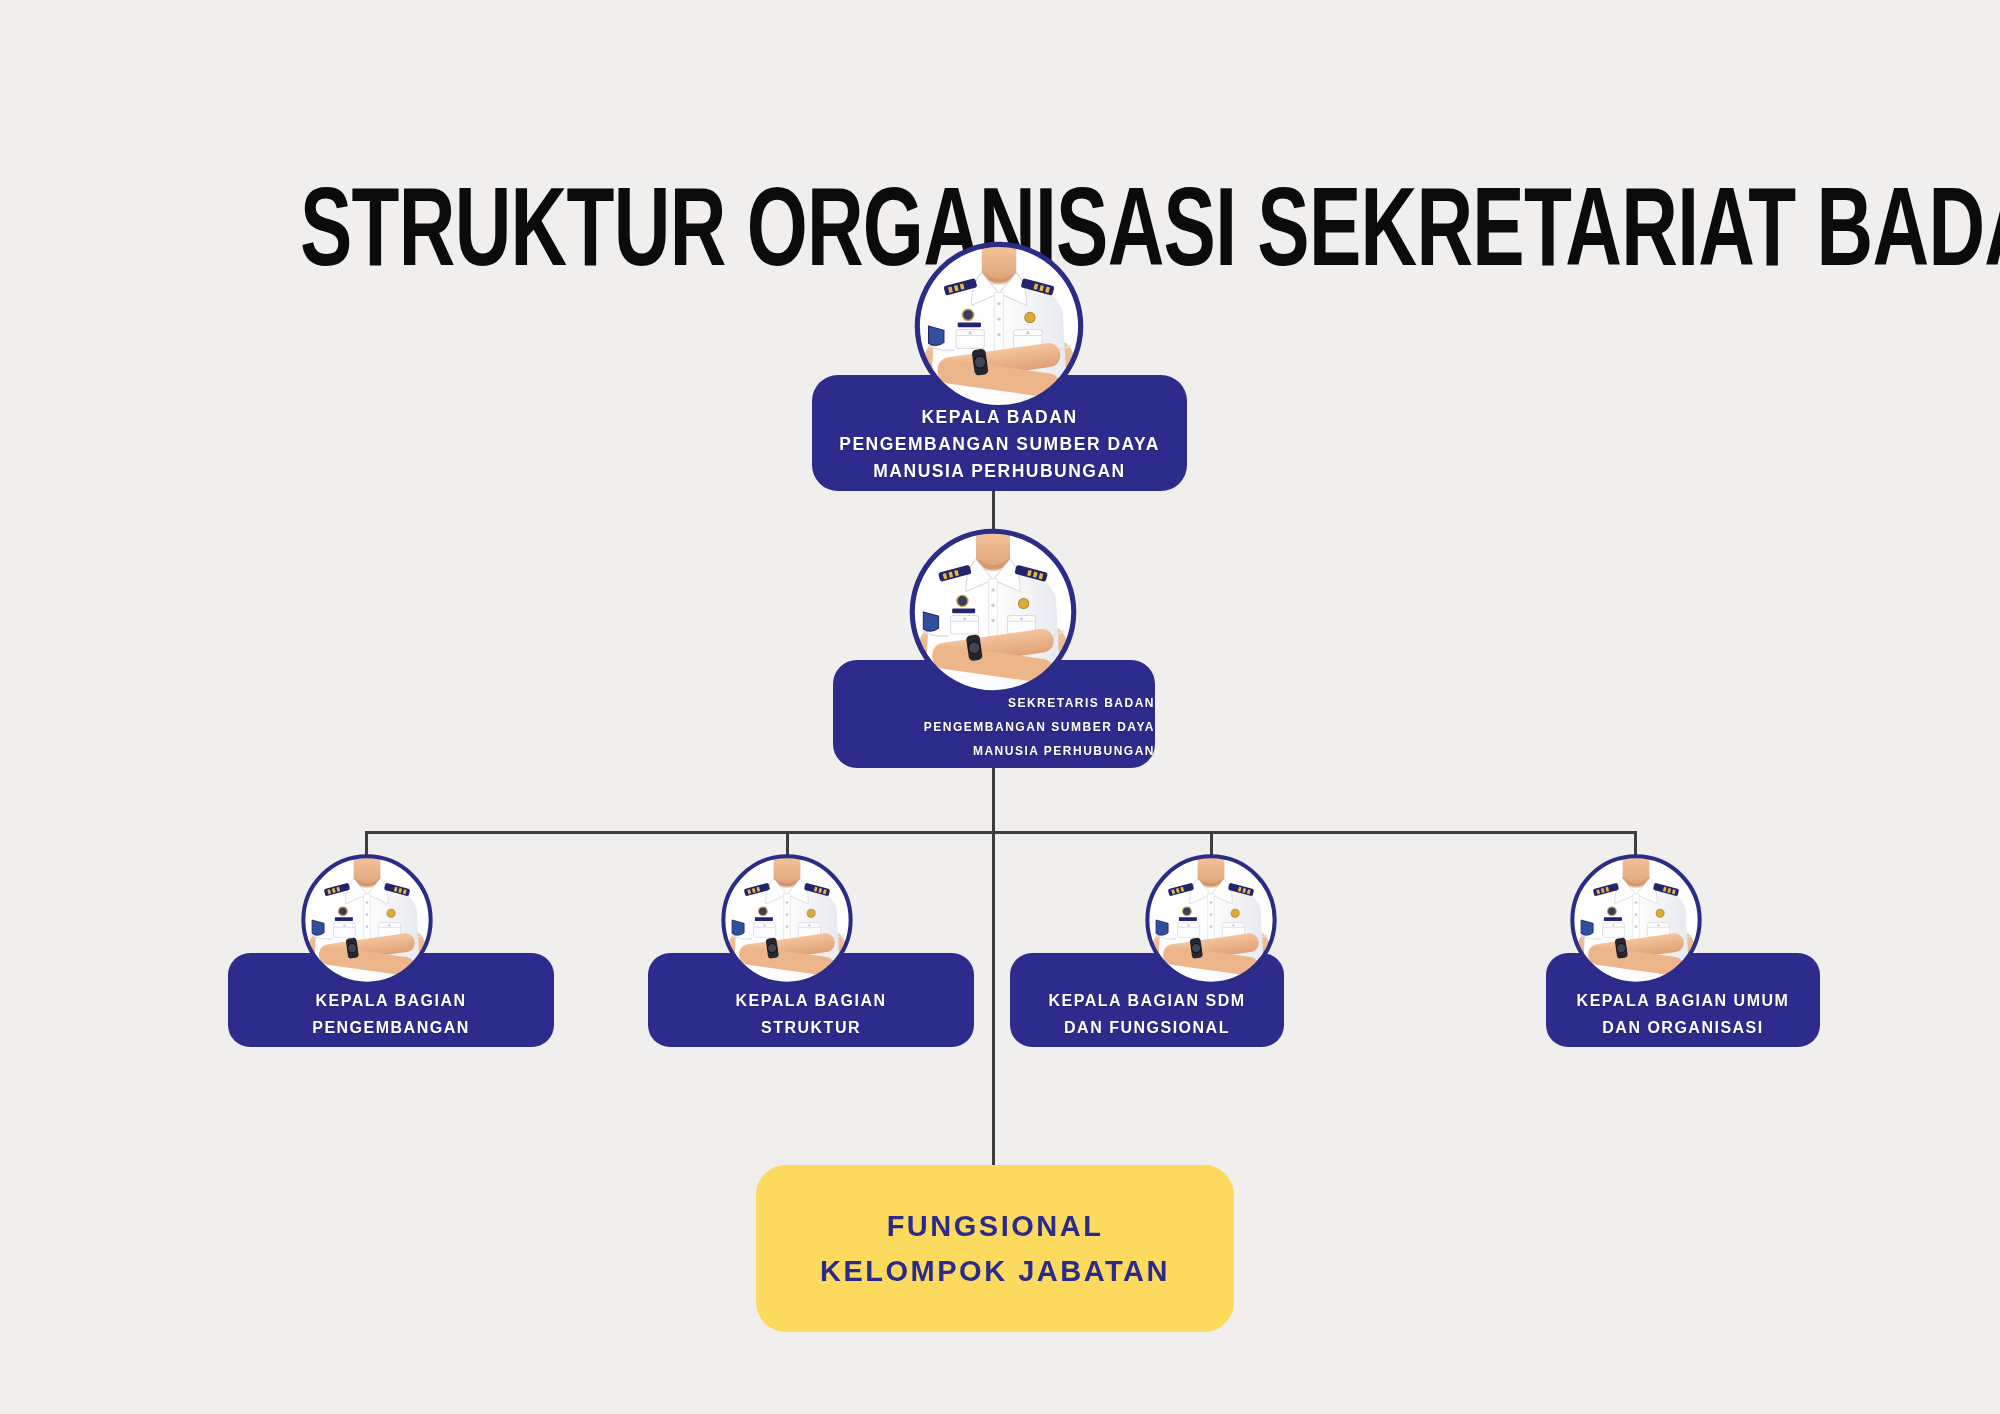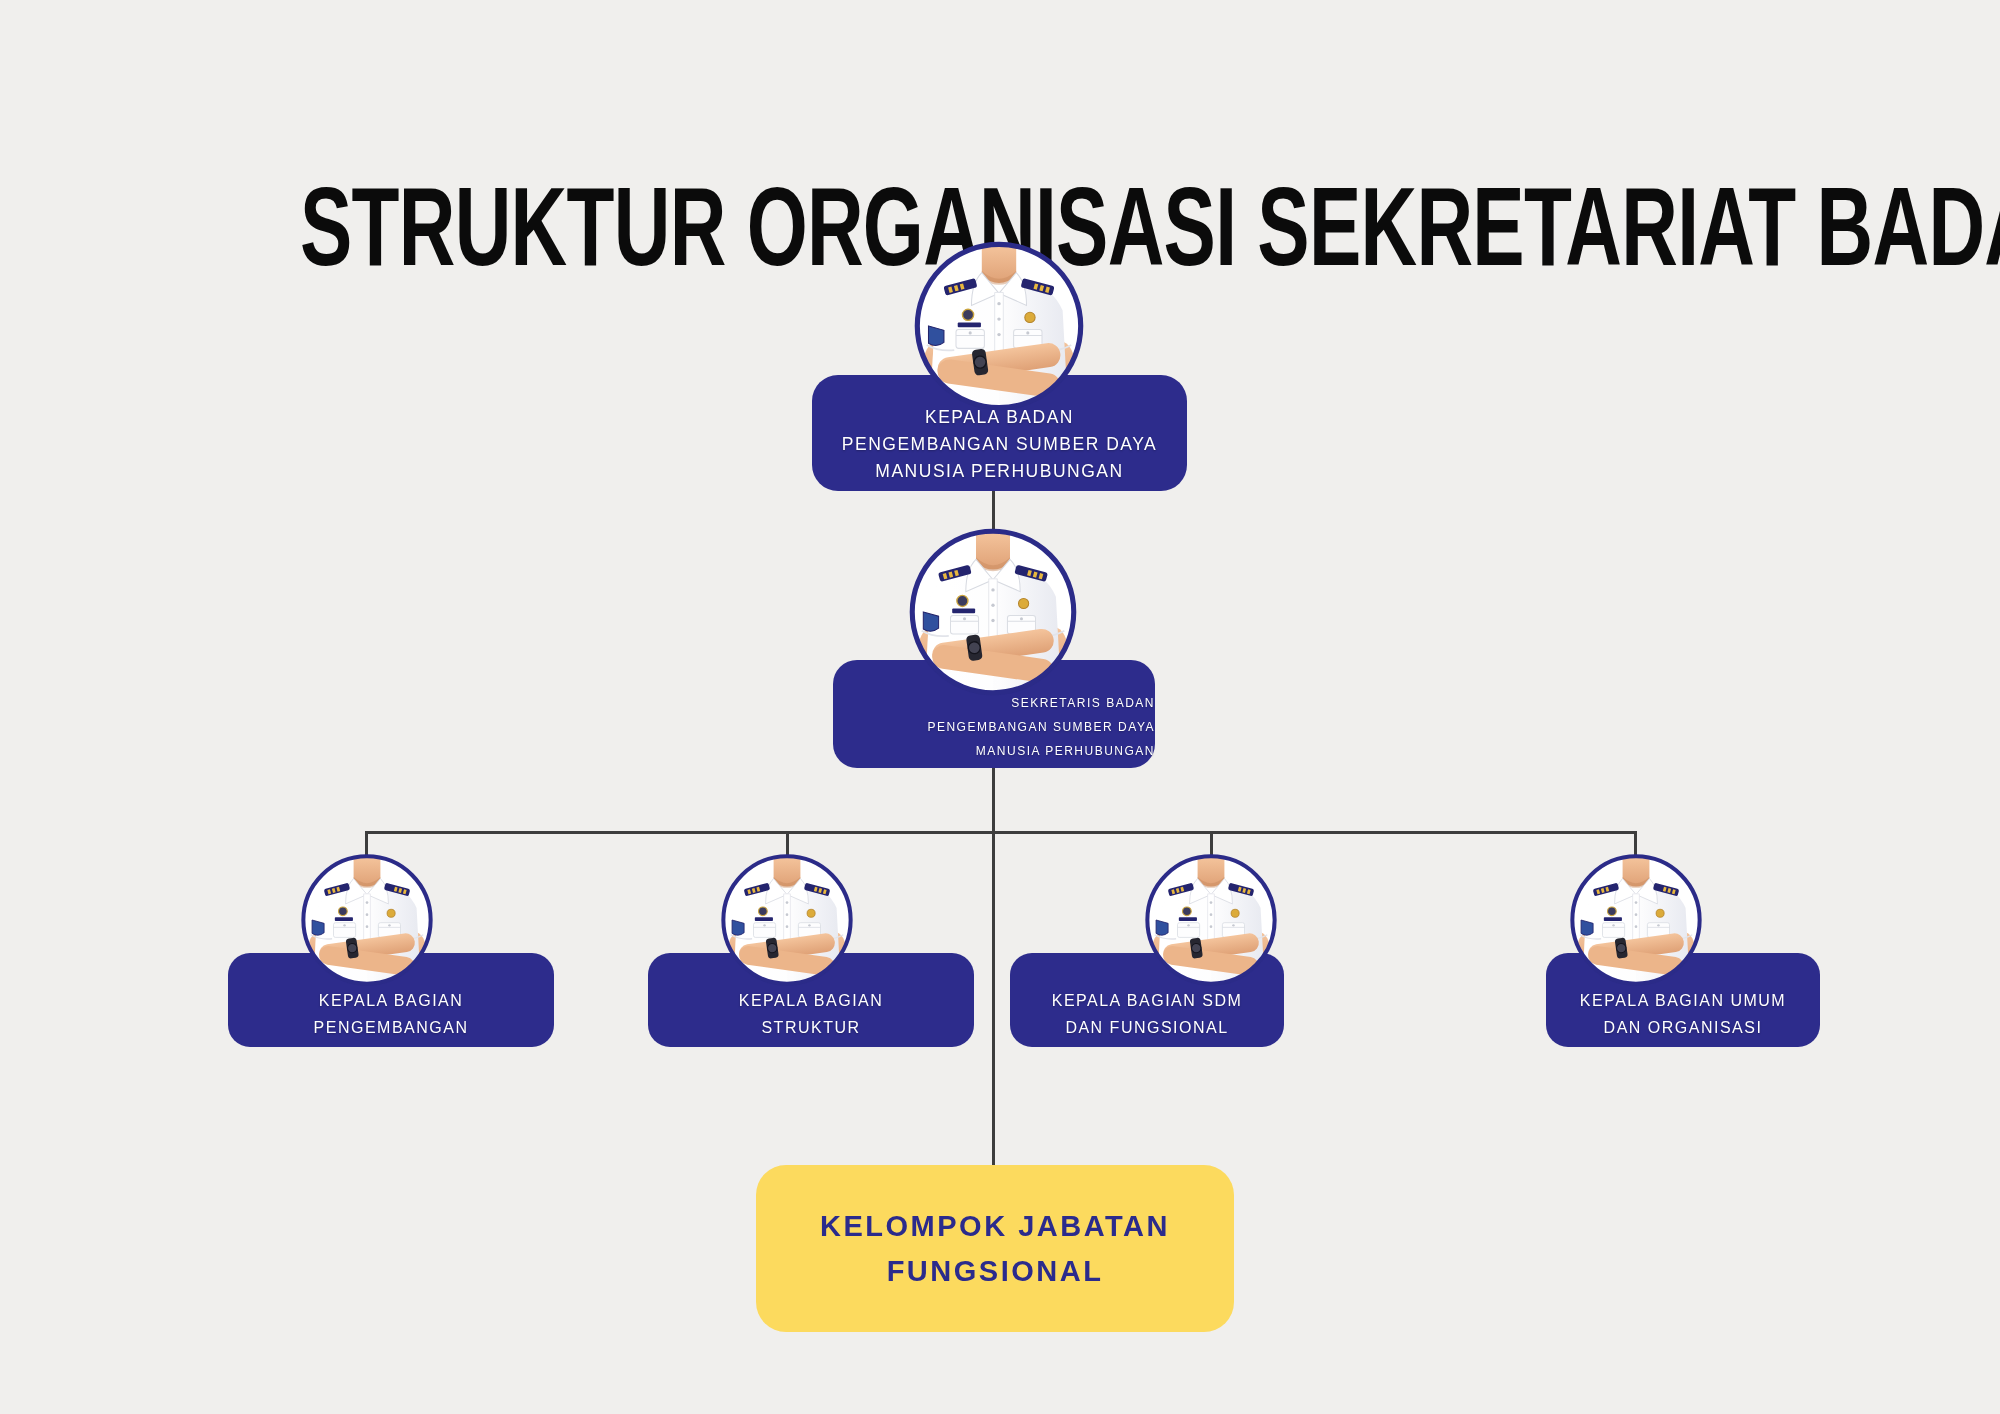--- a/index.html
+++ b/index.html
@@ -35,21 +35,21 @@
   
   .node-box{
     position:absolute;
     background:#2d2c8c;
     border-radius:26px;
     color:#ffffff;
     text-align:center;
     box-sizing:border-box;
   }
   .node-box .ln{
-    font-weight:400;
+    font-weight:700;
     text-shadow:0 1px 2px rgba(0,0,0,0.28);
     letter-spacing:1.5px;
   }
   .box-root{left:812px;top:375px;width:375px;height:116px;padding-top:29px;}
   .box-root .ln{font-size:17.5px;line-height:27px;}
   .box-secretary{left:833px;top:660px;width:322px;height:108px;padding-top:31px;border-radius:24px;}
   .box-secretary .ln{font-size:12px;line-height:24px;text-align:right;}
   .box-child{top:953px;width:326px;height:94px;padding-top:34px;border-radius:22px;}
   .box-child .ln{font-size:16px;line-height:27px;}
   .box-child-a{left:228px;}
@@ -222,17 +222,17 @@
     <div class="ln">KEPALA BAGIAN UMUM</div>
     <div class="ln">DAN ORGANISASI</div>
   </div>
   <span class="avatar av-child av-d">
       <svg viewBox="0 0 200 200">
         <use href="#officer"></use>
       </svg>
     </span>
 
   <div class="node-box box-functional">
+    <div class="ln">FUNGSIONAL</div>
     <div class="ln">KELOMPOK JABATAN</div>
-    <div class="ln">FUNGSIONAL</div>
   </div>
 
 </div>
 
 </body></html>

